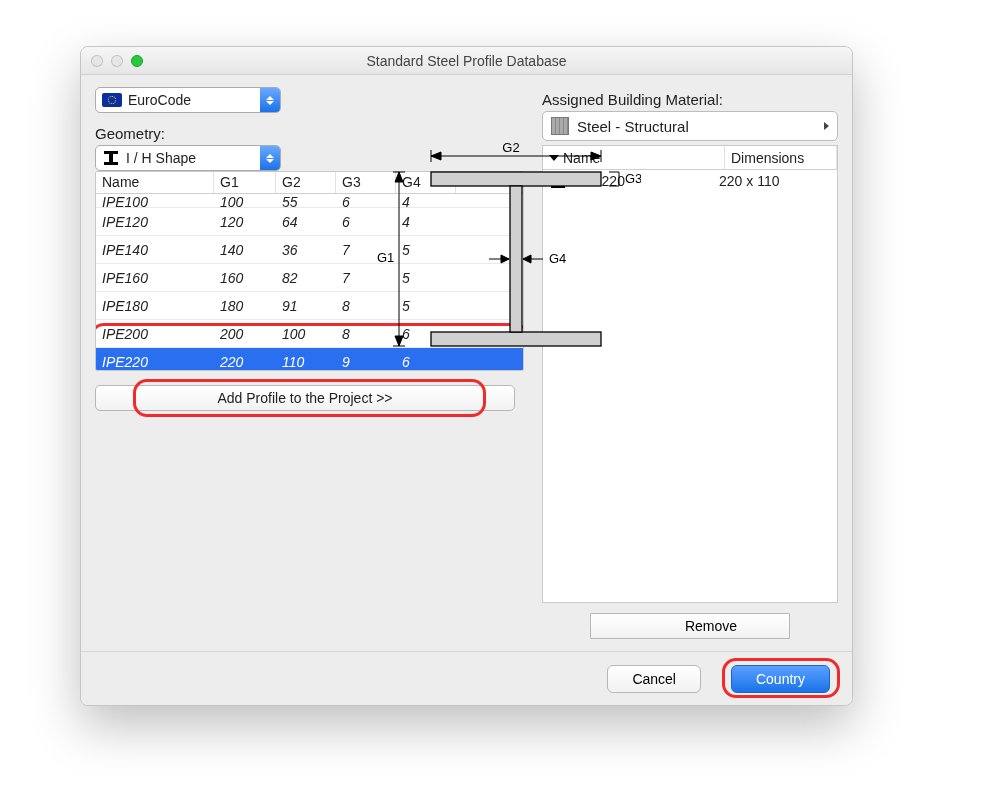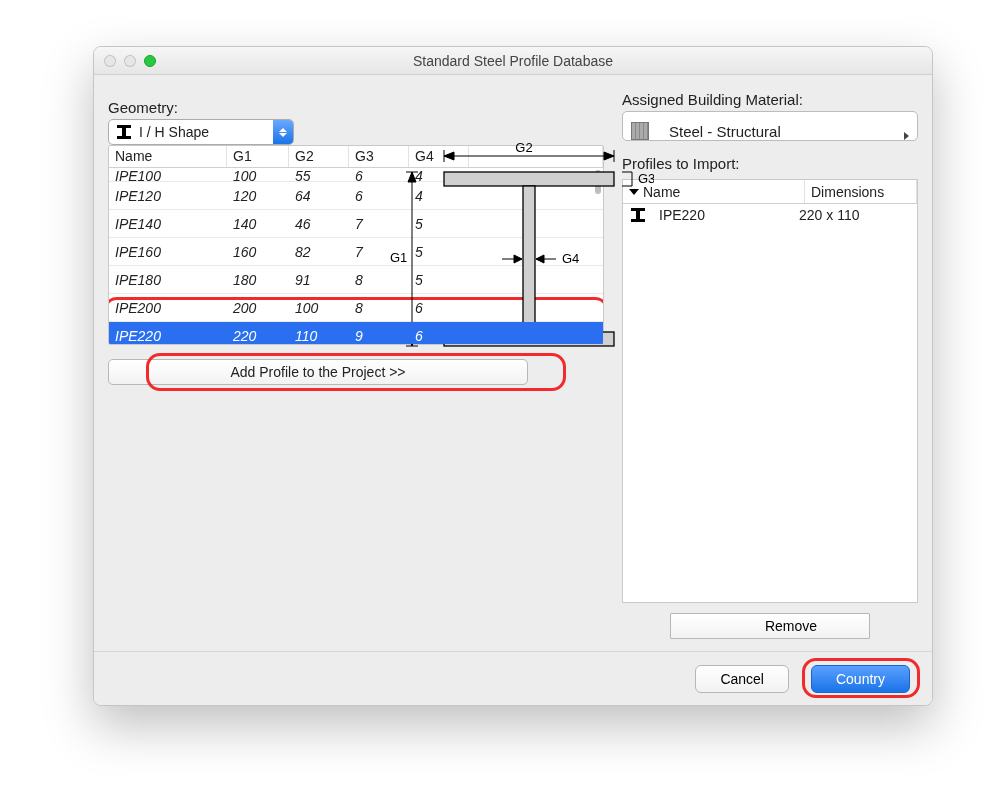--- a/index.html
+++ b/index.html
@@ -9,22 +9,22 @@
     width: 999px;
     height: 789px;
     background: #fff;
     font-family: -apple-system, "Helvetica Neue", Arial, sans-serif;
     font-size: 15px;
     color: #222;
     overflow: hidden;
   }
   .window {
     position: absolute;
-    left: 93px; top: 46px;
-    width: 840px; height: 660px;
+    left: 80px; top: 46px;
+    width: 773px; height: 660px;
     background: #f4f4f4;
     border: 1px solid #c5c5c5;
     border-radius: 8px;
     box-shadow: 0 20px 50px rgba(0,0,0,0.25);
     display: flex;
     flex-direction: column;
     overflow: hidden;
   }
   .titlebar {
     height: 28px;
@@ -119,22 +119,22 @@
   }
 
   .add-btn {
     margin:14px auto 0 auto; width:420px; height:26px;
     background:linear-gradient(#fff,#f2f2f2); border:1px solid #b7b7b7; border-radius:5px;
     font-size:14px; color:#222;
   }
 
   
   .mat-select {
-    display:flex; align-items:flex-end; height:30px; background:#fff;
-    border:1px solid #bcbcbc; border-radius:5px; padding:0 8px; gap:20px;
+    display:flex; align-items:center; height:30px; background:#fff;
+    border:1px solid #bcbcbc; border-radius:5px; padding:0 8px; gap:8px;
   }
   .mat-swatch { width:18px; height:18px; border:1px solid #777;
     background: repeating-linear-gradient(90deg,#aaa 0 3px,#888 3px 4px); }
   .mat-chevron { width:0;height:0;border-top:4px solid transparent;border-bottom:4px solid transparent;border-left:5px solid #444; margin-left:auto;}
 
   .import-table {
     background:#fff; border:1px solid #c9c9c9; margin-top:4px;
     flex:1 1 auto; display:flex; flex-direction:column; overflow:hidden;
   }
   .import-head { display:grid; grid-template-columns: 1fr 112px; height:24px; border-bottom:1px solid #d0d0d0;}
@@ -145,21 +145,21 @@
 
   .remove-btn {
     margin-top:10px; height:26px; width:200px; margin-left:auto; margin-right:auto;
     background:linear-gradient(#fff,#f2f2f2); border:1px solid #b7b7b7; border-radius:1px;
     font-size:14px;
     padding-left:48px;
   }
 
   .footer {
     border-top:1px solid #d5d5d5; background:#ededed;
-    height:54px; display:flex; align-items:center; justify-content:flex-end; gap:22px;
+    height:54px; display:flex; align-items:center; justify-content:flex-end; gap:30px;
     padding-right:22px;
   }
   .btn {
     height:28px; padding:0 24px; border-radius:6px; font-size:14px;
     background:linear-gradient(#fff,#f2f2f2); border:1px solid #b7b7b7;
   }
   .btn.primary {
     background:linear-gradient(#5aa0ff,#1a73e8); color:#fff; border:1px solid #1a63c8;
   }
 
@@ -174,20 +174,27 @@
       <div class="tl close"></div>
       <div class="tl min"></div>
       <div class="tl zoom"></div>
     </div>
     <div class="title">Standard Steel Profile Database</div>
   </div>
 
   <div class="content">
 
     <div class="left">
+      <div class="mac-select">
+        <div class="euro-flag">
+            <div class="stars"></div>
+          </div>
+        <div class="sel-text">EuroCode</div>
+        <div class="sel-arrow"></div>
+      </div>
 
       <div class="field-label" style="margin-top:12px">Geometry:</div>
       <div class="mac-select">
         <div class="h-icon">
             <span></span>
           </div>
         <div class="sel-text">I / H Shape</div>
         <div class="sel-arrow"></div>
       </div>
 
@@ -212,21 +219,21 @@
             <div class="trow">
               <div class="td">IPE120</div>
               <div class="td">120</div>
               <div class="td">64</div>
               <div class="td">6</div>
               <div class="td">4</div>
             </div>
             <div class="trow">
               <div class="td">IPE140</div>
               <div class="td">140</div>
-              <div class="td">46</div>
+              <div class="td">36</div>
               <div class="td">7</div>
               <div class="td">5</div>
             </div>
             <div class="trow">
               <div class="td">IPE160</div>
               <div class="td">160</div>
               <div class="td">82</div>
               <div class="td">7</div>
               <div class="td">5</div>
             </div>
@@ -263,21 +270,20 @@
     </div>
 
     <div class="right">
       <div class="field-label">Assigned Building Material:</div>
       <div class="mat-select">
         <div class="mat-swatch"></div>
         <div>Steel - Structural</div>
         <div class="mat-chevron"></div>
       </div>
 
-      <div class="field-label" style="margin-top:14px">Profiles to Import:</div>
       <div class="import-table">
         <div class="import-head">
           <div class="th">
             <span class="caret-down"></span>
             <span>Name</span>
           </div>
           <div class="th">Dimensions</div>
         </div>
         <div id="import-body">
             <div class="import-row">

